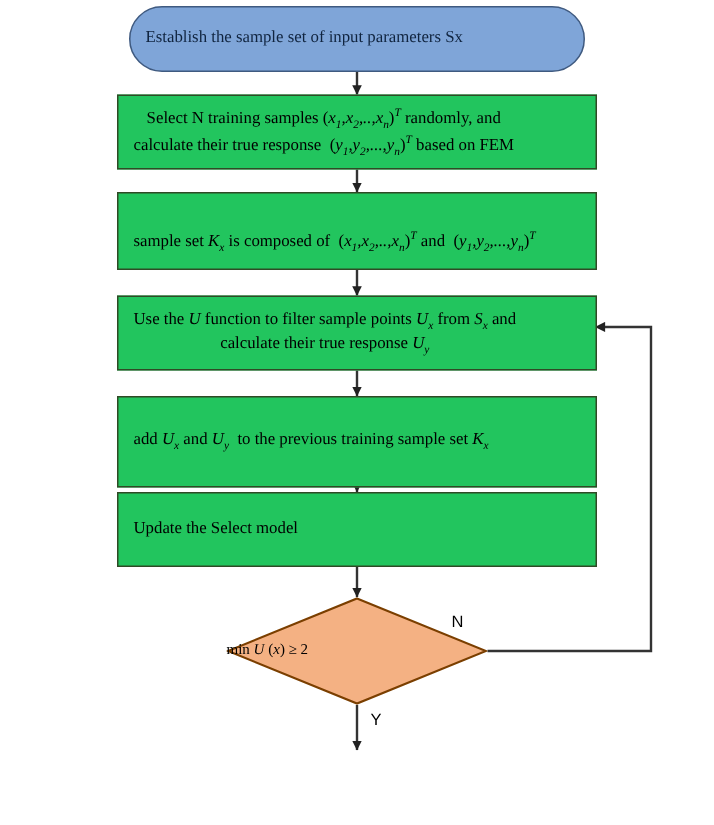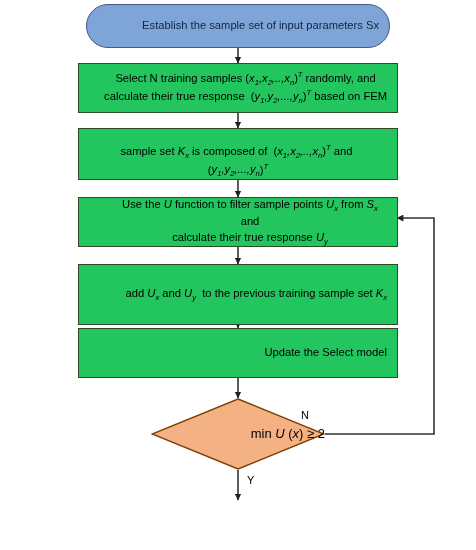--- a/index.html
+++ b/index.html
@@ -16,24 +16,25 @@
     width: 476px;
     height: 550px;
     background: #ffffff;
     overflow: hidden;
   }
   .node {
     position: absolute;
     box-sizing: border-box;
     display: flex;
     align-items: center;
-    justify-content: flex-end;
+    justify-content: flex-start;
     text-align: center;
     color: #000000;
     line-height: 1.35;
+    font-family: Liberation Serif, serif;
   }
   .terminator {
     background: #7FA5D8;
     border: 1px solid #3f5a80;
     border-radius: 28px;
     font-size: 11.2px;
     color: #10243f;
   }
   .process {
     background: #22c55e;
@@ -50,21 +51,21 @@
   .decision .dshape {
     position: absolute;
     left: 0;
     top: 0;
     width: 100%;
     height: 100%;
   }
   .decision .dlabel {
     position: relative;
     z-index: 2;
-    font-size: 13px;
+    font-size: 10px;
   }
   .edge-label {
     position: absolute;
     font-size: 11px;
     color: #000000;
   }
   svg.wires {
     position: absolute;
     left: 0;
     top: 0;
@@ -114,21 +115,21 @@
     </span>
   </div>
 
   <div class="node process" style="left:78px; top:128px; width:320px; height:52px;">
     <span class="inner">
       <br>
       sample set <i class="v">K<sub>x</sub></i> is composed of&nbsp; (<i class="v">x<sub>1</sub>,x<sub>2</sub>,..,x<sub>n</sub></i>)<sup>T</sup> and&nbsp; (<i class="v">y<sub>1</sub>,y<sub>2</sub>,...,y<sub>n</sub></i>)<sup>T</sup>
     </span>
   </div>
 
-  <div class="node process" style="left:78px; top:197px; width:320px; height:50px;padding-left:24px;">
+  <div class="node process" style="left:78px; top:197px; width:320px; height:50px;">
     <span class="inner">
       Use the <i class="v">U</i> function to filter sample points <i class="v">U<sub>x</sub></i> from <i class="v">S<sub>x</sub></i> and<br>
       calculate their true response <i class="v">U<sub>y</sub></i>
     </span>
   </div>
 
   <div class="node process" style="left:78px; top:264px; width:320px; height:61px;">
     <span class="inner">
       add <i class="v">U<sub>x</sub></i> and <i class="v">U<sub>y</sub></i>&nbsp; to the previous training sample set <i class="v">K<sub>x</sub></i>
     </span>

